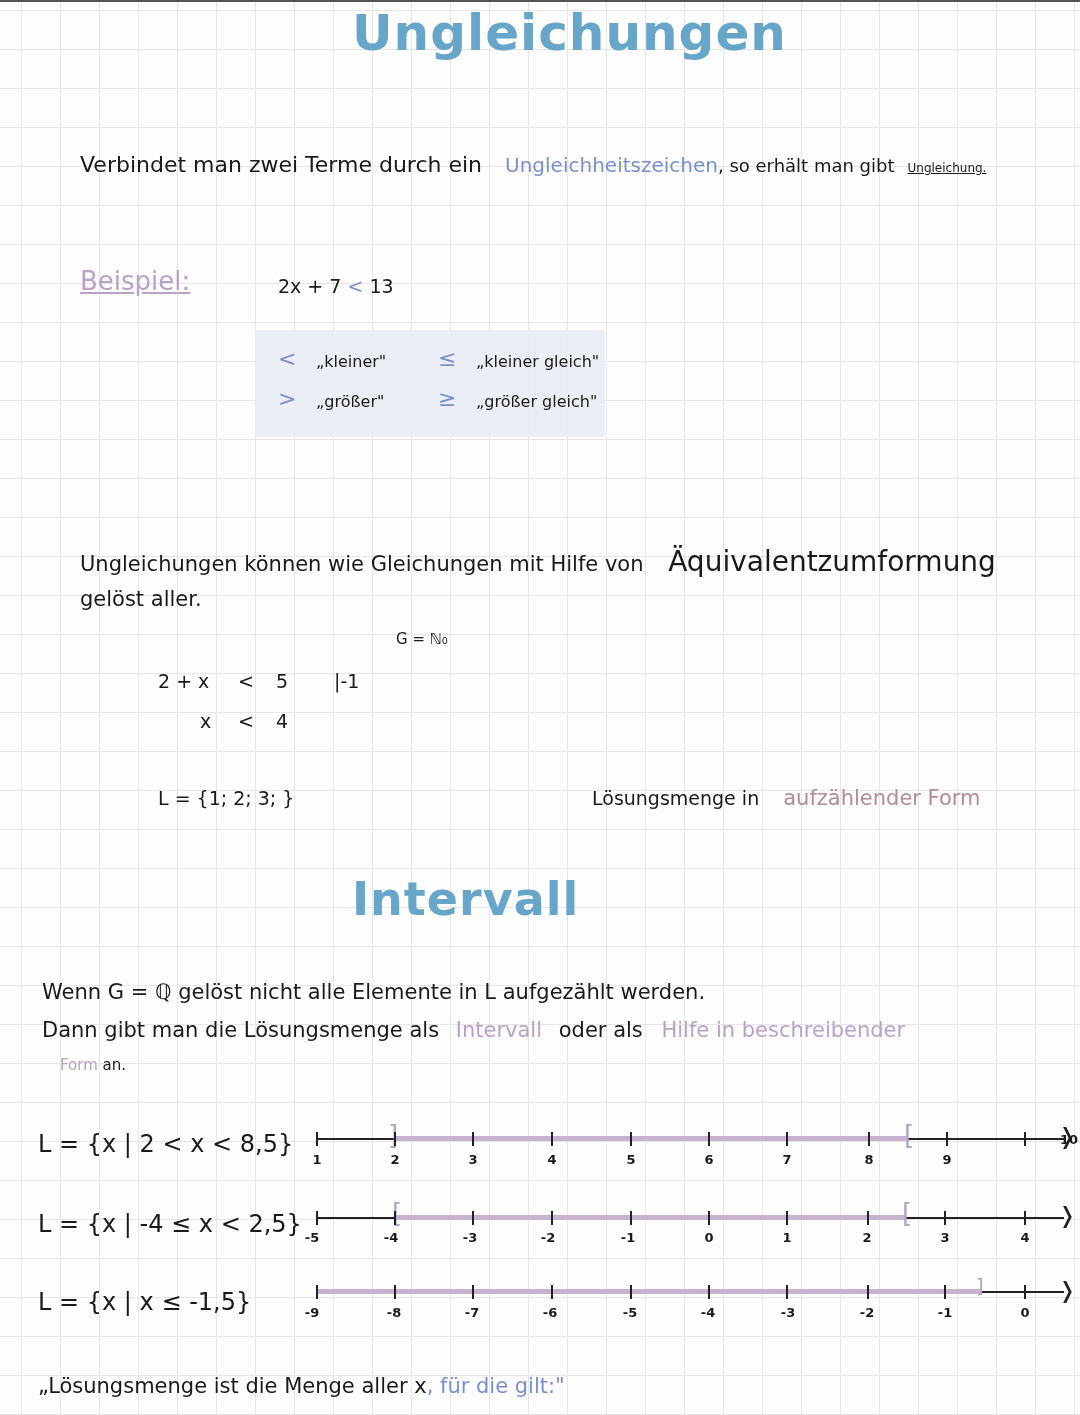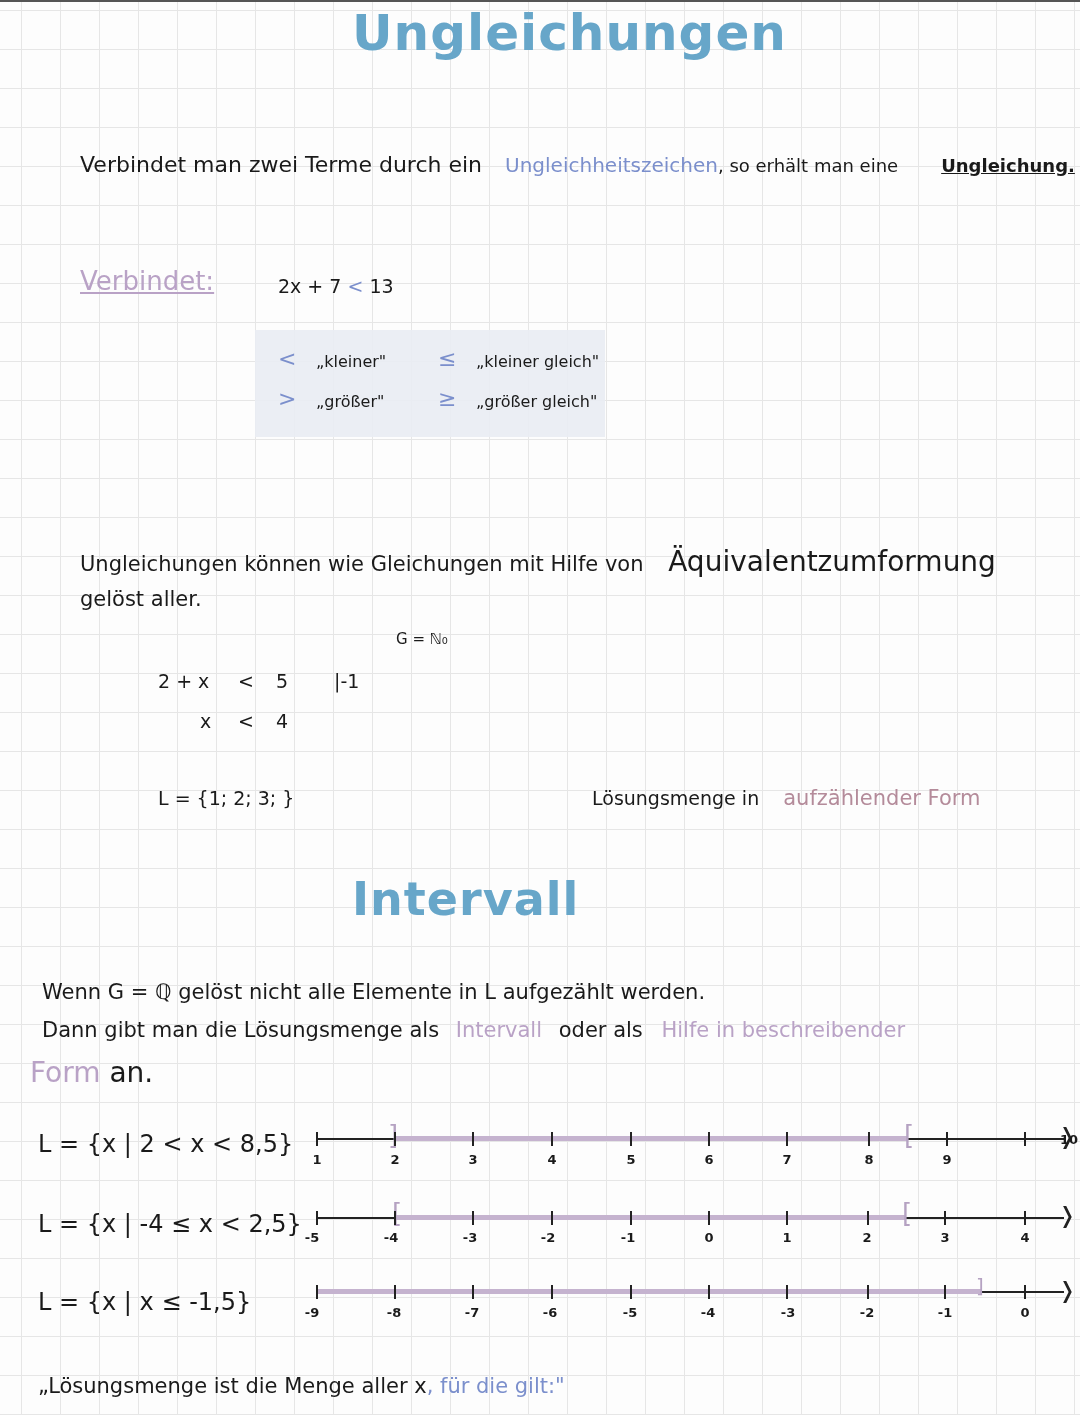--- a/index.html
+++ b/index.html
@@ -31,25 +31,25 @@
 </style>
 </head>
 <body>
 
 <div class="topbar"></div>
 
 <div class="abs title" style="left:352px;top:4px;font-size:50px;">Ungleichungen</div>
 
 <div class="abs hand" style="left:80px;top:152px;">
   <span>Verbindet man zwei Terme durch ein</span>
-  <span class="blue" style="margin-left:16px;font-size:20px;">Ungleichheitszeichen</span><span style="font-size:18px;">, so erhält man eine</span>
-  <span class="ul" style="margin-left:36px;font-size:18px;font-weight:bold;">Ungleichung.</span>
+  <span class="blue" style="margin-left:16px;font-size:20px;">Ungleichheitszeichen</span><span style="font-size:18px;">, so erhält man gibt</span>
+  <span class="ul" style="margin-left:6px;font-size:12px;">Ungleichung.</span>
 </div>
 
-<div class="abs hand purple ul" style="left:80px;top:266px;font-size:26px;">Verbindet:</div>
+<div class="abs hand purple ul" style="left:80px;top:266px;font-size:26px;">Beispiel:</div>
 <div class="abs small" style="left:278px;top:275px;text-align:right;">
   <span>2x + 7</span>
   <span class="blue">&lt;</span>
   <span>13</span>
 </div>
 
 <div class="box"></div>
 <div class="abs sym" style="left:278px;top:346px;">&lt;</div>
 <div class="abs small" style="left:316px;top:352px;font-size:16px;">„kleiner"</div>
 <div class="abs sym" style="left:438px;top:346px;">≤</div>
@@ -82,21 +82,21 @@
 
 <div class="abs title" style="left:352px;top:872px;font-size:46px;">Intervall</div>
 
 <div class="abs hand" style="left:42px;top:980px;font-size:21px;">Wenn G = ℚ gelöst nicht alle Elemente in L aufgezählt werden.</div>
 <div class="abs hand" style="left:42px;top:1018px;font-size:21px;">
   <span>Dann gibt man die Lösungsmenge als</span>
   <span class="purple" style="margin-left:10px;">Intervall</span>
   <span style="margin-left:10px;">oder als</span>
   <span class="purple" style="margin-left:12px;">Hilfe in beschreibender</span>
 </div>
-<div class="abs hand" style="left:30px;top:1056px;font-size:28px;">
+<div class="abs hand" style="left:60px;top:1056px;font-size:15px;">
   <span class="purple">Form</span>
   <span>an.</span>
 </div>
 
 <div class="abs" style="left:38px;top:1130px;font-size:24px;">L = {x | 2 &lt; x &lt; 8,5}</div>
 <div>
   <div class="line" style="left:316px;top:1138px;width:748px;"></div>
   <div class="hl" style="left:395px;top:1136px;width:512px;"></div>
   <div class="brk" style="left:388px;top:1120px;">]</div>
   <div class="brk" style="left:904px;top:1120px;">[</div>

